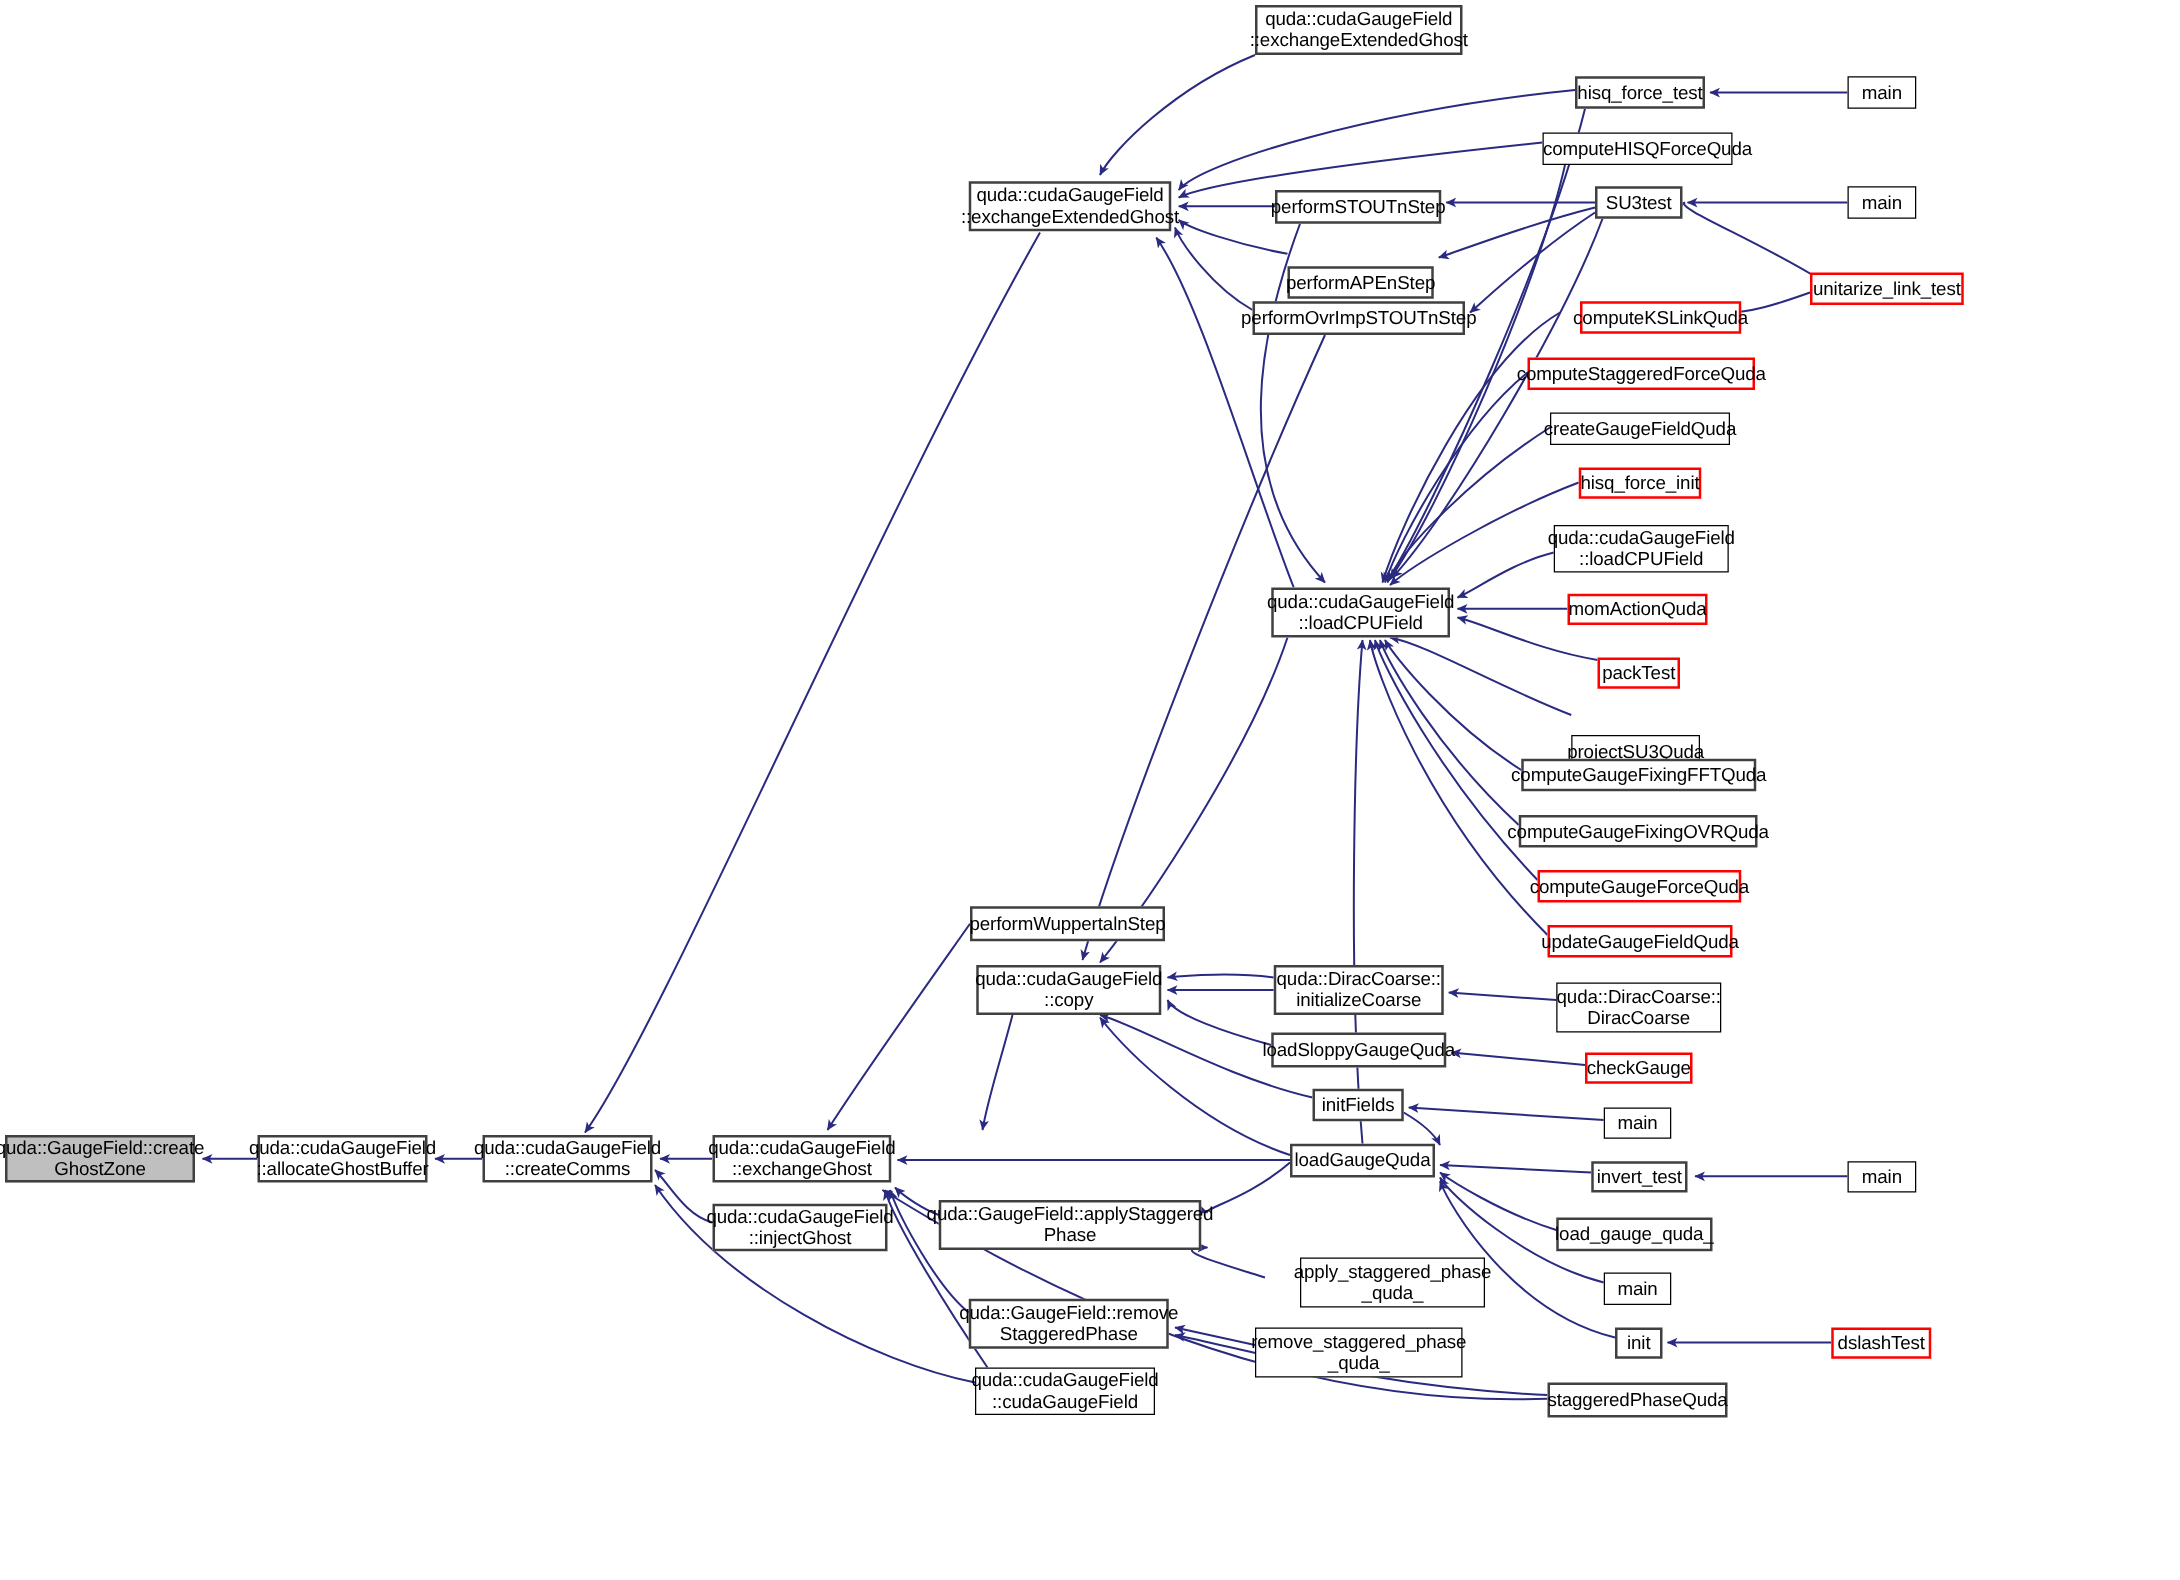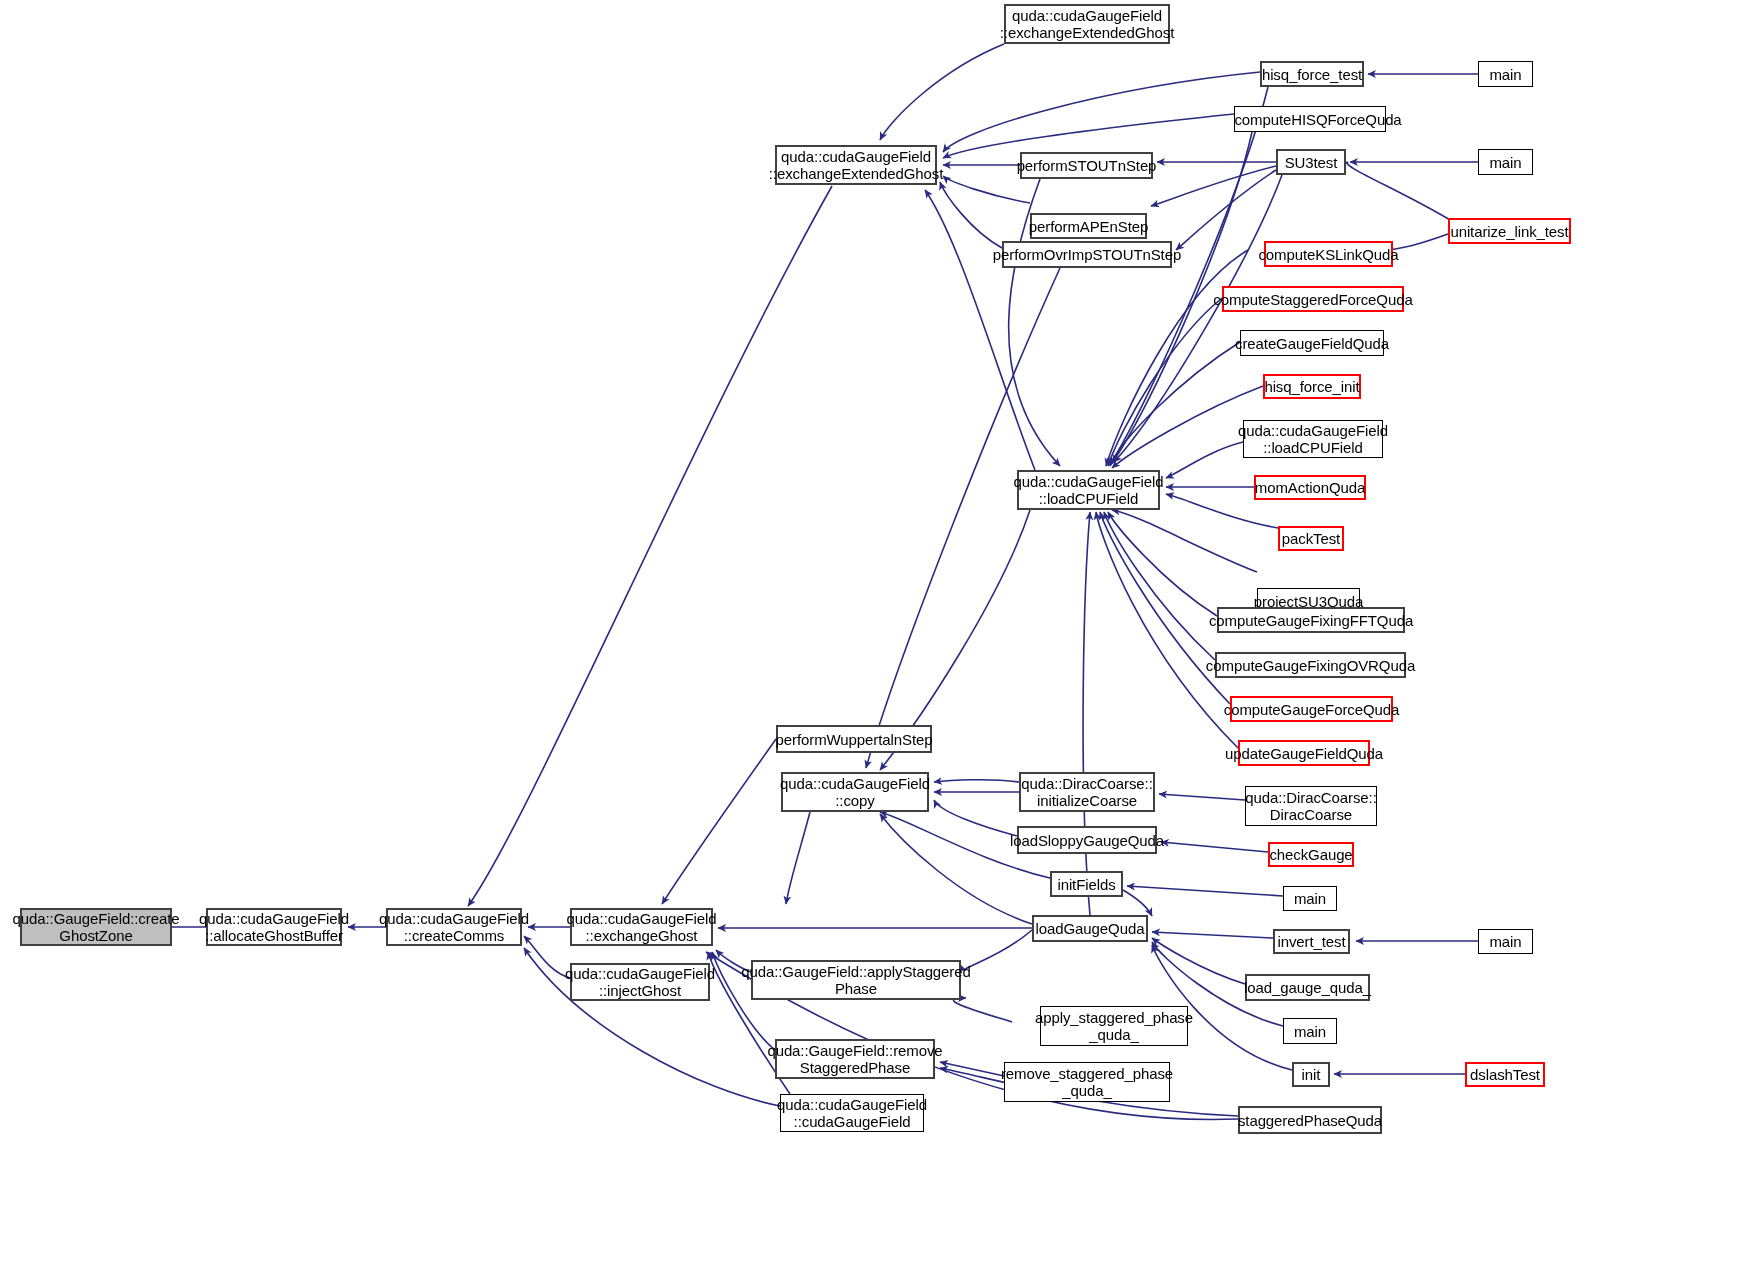--- a/index.html
+++ b/index.html
@@ -109,21 +109,21 @@
         <path d="M 1268,87 C 1240,200 1150,400 1110,465" marker-end="url(#arrow)"></path>
         <path d="M 1252,132 C 1230,230 1150,410 1112,463" marker-end="url(#arrow)"></path>
         <path d="M 1282,175 C 1250,260 1160,412 1114,462" marker-end="url(#arrow)"></path>
         <path d="M 1040,179 C 1010,260 980,380 1060,466" marker-end="url(#arrow)"></path>
         <path d="M 1060,268 C 1000,400 900,650 866,768" marker-end="url(#arrow)"></path>
         <path d="M 1019,782 C 990,778 950,780 934,782" marker-end="url(#arrow)"></path>
       </g>
   </svg>
 
   <div id="node-layer">
-      <div class="node current" style="left: 4px; top: 908px; width: 152px; height: 38px; margin-left: 16px;">quda::GaugeField::create
+      <div class="node current" style="left: 4px; top: 908px; width: 152px; height: 38px;">quda::GaugeField::create
 GhostZone</div>
       <div class="node thick" style="left: 206px; top: 908px; width: 136px; height: 38px;">quda::cudaGaugeField
 ::allocateGhostBuffer</div>
       <div class="node thick" style="left: 386px; top: 908px; width: 136px; height: 38px;">quda::cudaGaugeField
 ::createComms</div>
       <div class="node thick" style="left: 570px; top: 908px; width: 143px; height: 38px;">quda::cudaGaugeField
 ::exchangeGhost</div>
       <div class="node thick" style="left: 570px; top: 963px; width: 140px; height: 38px;">quda::cudaGaugeField
 ::injectGhost</div>
       <div class="node" style="left: 780px; top: 1094px; width: 144px; height: 38px;">quda::cudaGaugeField
@@ -173,18 +173,18 @@
       <div class="node" style="left: 1240px; top: 330px; width: 144px; height: 26px;">createGaugeFieldQuda</div>
       <div class="node red thick" style="left: 1263px; top: 374px; width: 98px; height: 25px;">hisq_force_init</div>
       <div class="node" style="left: 1243px; top: 420px; width: 140px; height: 38px;">quda::cudaGaugeField
 ::loadCPUField</div>
       <div class="node red thick" style="left: 1254px; top: 475px; width: 112px; height: 25px;">momActionQuda</div>
       <div class="node red thick" style="left: 1278px; top: 493px; width: 66px; height: 25px; margin-top: 33px;">packTest</div>
       <div class="node" style="left: 1257px; top: 588px; width: 103px; height: 26px;">projectSU3Quda</div>
       <div class="node thick" style="left: 1217px; top: 607px; width: 188px; height: 26px;">computeGaugeFixingFFTQuda</div>
       <div class="node thick" style="left: 1215px; top: 652px; width: 191px; height: 26px;">computeGaugeFixingOVRQuda</div>
       <div class="node red thick" style="left: 1230px; top: 696px; width: 163px; height: 26px;">computeGaugeForceQuda</div>
-      <div class="node red thick" style="left: 1238px; top: 740px; width: 132px; height: 26px;">updateGaugeFieldQuda</div>
+      <div class="node red thick" style="left: 1238px; top: 740px; width: 148px; height: 26px;">updateGaugeFieldQuda</div>
       <div class="node thick" style="left: 1017px; top: 470px; width: 143px; height: 40px;">quda::cudaGaugeField
 ::loadCPUField</div>
     </div>
 
 </div>
 
 </body></html>

